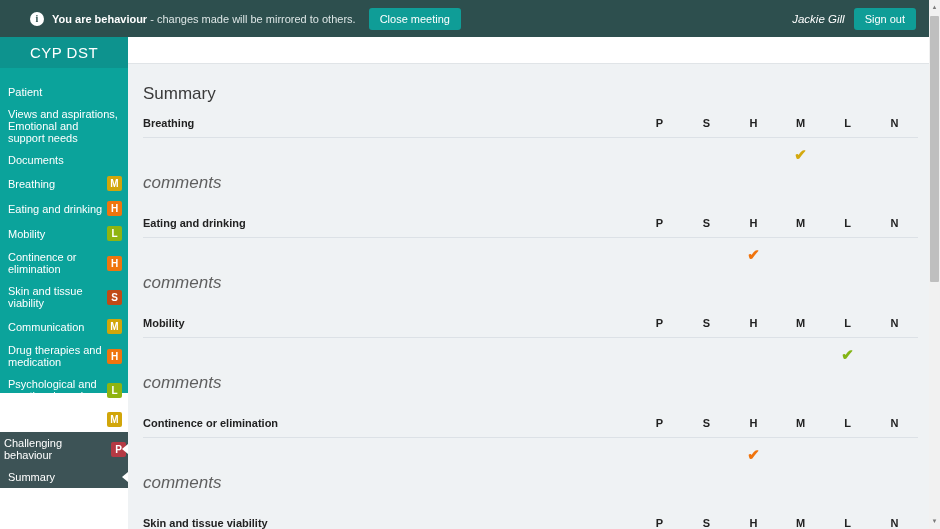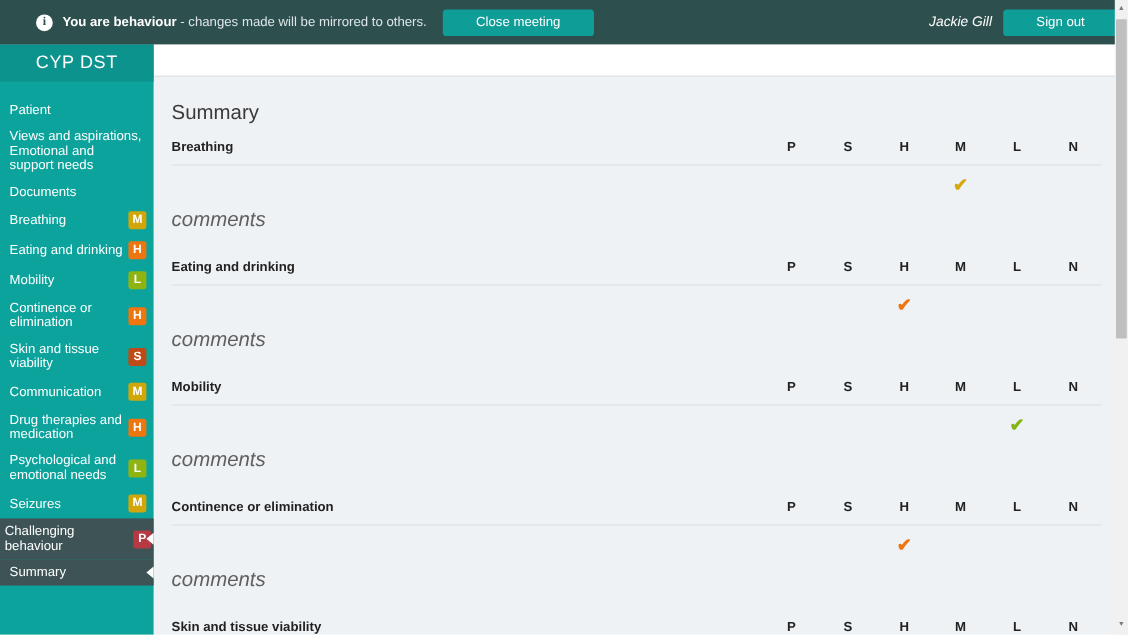--- a/index.html
+++ b/index.html
@@ -16,30 +16,30 @@
   }
   .info-icon {
     width:14px; height:14px; border-radius:50%; background:#ffffff; color:#2d4f4e;
     font-size:10px; font-weight:bold; display:flex; align-items:center; justify-content:center;
     margin-left:30px; flex:0 0 auto; font-family:"Liberation Serif", serif;
   }
   .presenting { font-size:11px; color:#dde6e6; margin-left:8px; white-space:nowrap; }
   .presenting b { color:#ffffff; }
   .tbtn {
     background:#0f9d97; color:#fff; border:none; border-radius:3px;
-    font-family:inherit; font-size:11px; padding:5px 28px; cursor:pointer; white-space:nowrap;
+    font-family:inherit; font-size:11px; padding:5px 11px; cursor:pointer; white-space:nowrap;
   }
   .close-btn { margin-left:13px; }
   .topbar-spacer { flex:1; }
   .user-name { font-size:11.5px; color:#fff; margin-right:9px; white-space:nowrap;font-style:italic; }
-  .signout-btn { margin-right:8px; }
+  .signout-btn { margin-right:24px; }
 
   
   .sidebar {
-    position:absolute; left:0; top:37px; width:128px; height:492px;
+    position:absolute; left:0; top:37px; width:128px; height:356px;
     background:#0ba39b; z-index:4;
   }
   .sidebar-header {
     height:31px; background:#0d938e; color:#fff; font-size:15px;
     text-align:center; line-height:31px; letter-spacing:.5px;
   }
   .side-items { margin-top:13px; }
   .side-item {
     position:relative; display:flex; align-items:center;
     padding:5px 6px 5px 8px; color:#fff; font-size:11px; line-height:12px; cursor:pointer;justify-content:center;

